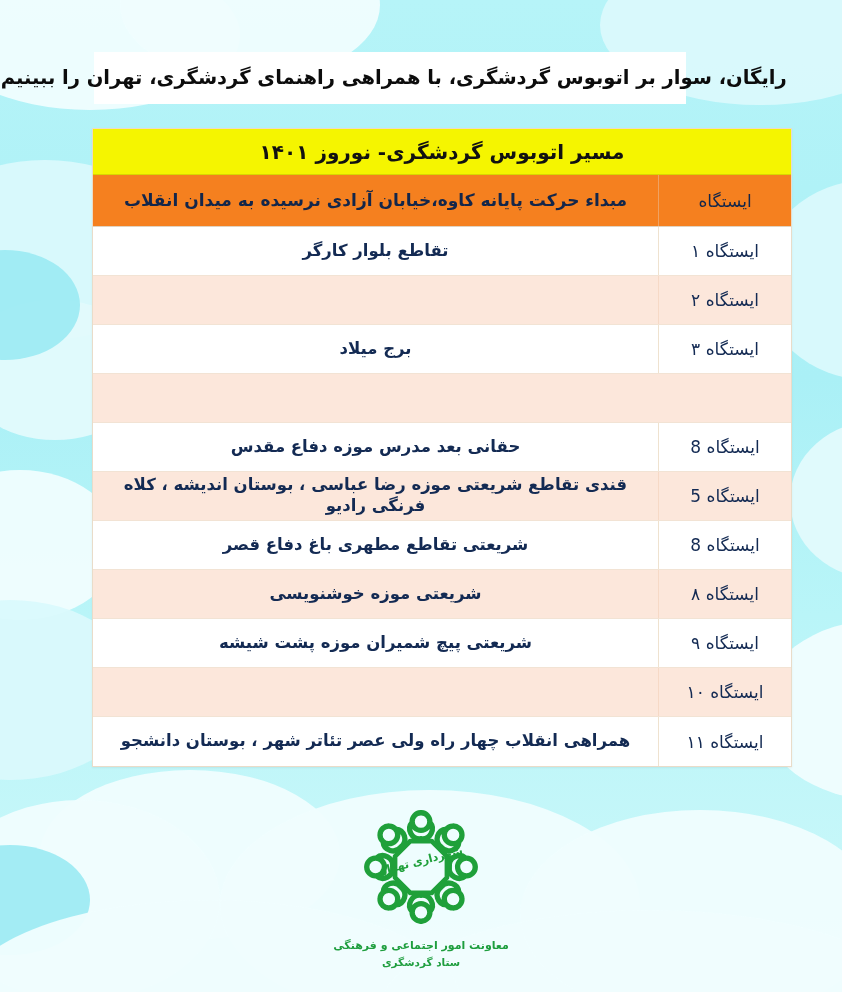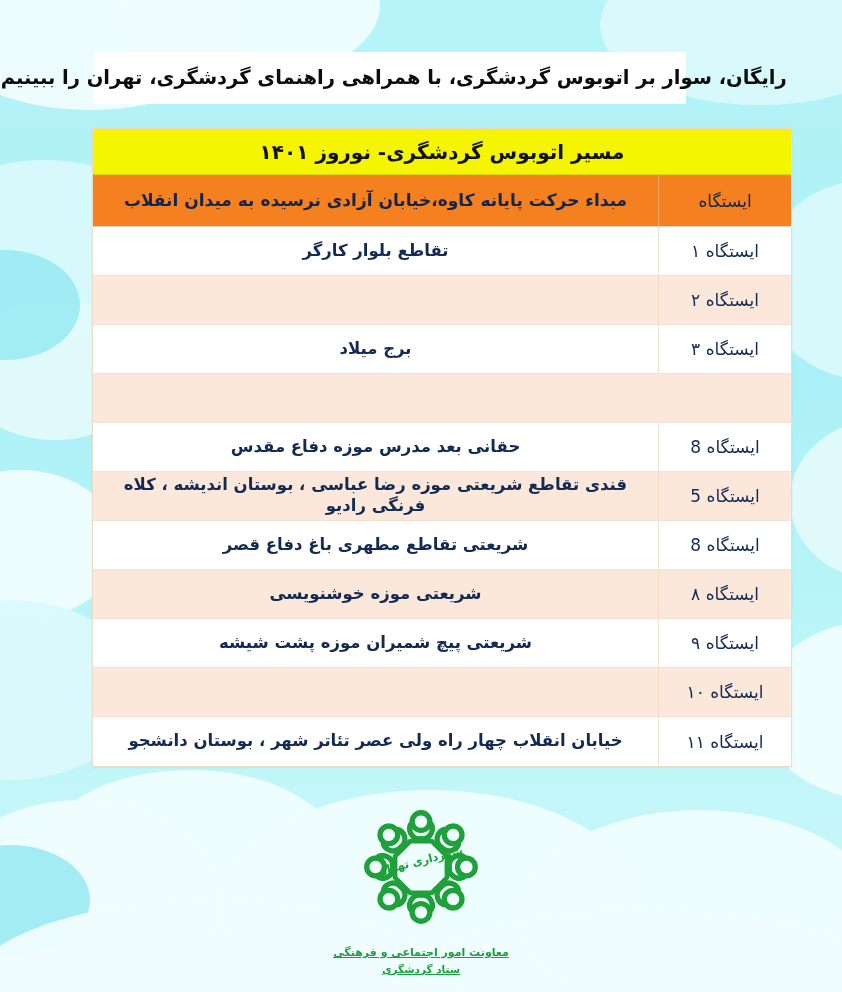--- a/index.html
+++ b/index.html
@@ -139,26 +139,25 @@
     left: 0;
     right: 0;
     top: 808px;
     display: flex;
     flex-direction: column;
     align-items: center;
     z-index: 4;
   }
   #emblem { width: 118px; height: 118px; display: block; }
   #footer-caption {
-    margin-top: 19px;
+    margin-top: 12px;
     display: flex;
     flex-direction: column;
     align-items: center;
     color: #1e9e3e;
-    text-decoration: underline;
   }
   .caption-line { font-size: 11px; font-weight: bold; line-height: 1.5; letter-spacing: -0.1px; }
   .caption-line.sub { font-size: 10.5px; }
 </style>
 </head>
 <body>
 
 <div id="sky">
   <div class="cloud pale" style="left:-60px;  top:-40px;  width:300px; height:150px;"></div>
   <div class="cloud pale" style="left:120px;  top:-70px;  width:260px; height:150px;"></div>
@@ -228,21 +227,21 @@
       </div>
       <div class="trow data-row odd">
         <div class="cell-station">ایستگاه ۹</div>
         <div class="cell-desc">شریعتی پیچ شمیران موزه پشت شیشه</div>
       </div>
       <div class="trow data-row even">
         <div class="cell-station">ایستگاه ۱۰</div>
       </div>
       <div class="trow data-row odd">
         <div class="cell-station">ایستگاه ۱۱</div>
-        <div class="cell-desc">خیابان انقلاب چهار راه ولی عصر تئاتر شهر ، بوستان دانشجو</div>
+        <div class="cell-desc">همراهی انقلاب چهار راه ولی عصر تئاتر شهر ، بوستان دانشجو</div>
       </div>
     </div>
 </div>
 
 <div id="footer-logo">
   <svg id="emblem" viewBox="0 0 200 200">
     <g fill="none" stroke="#1fa03a" stroke-width="9" stroke-linejoin="round" stroke-linecap="round">
       <g transform="translate(100,100)">
 
         <g>

